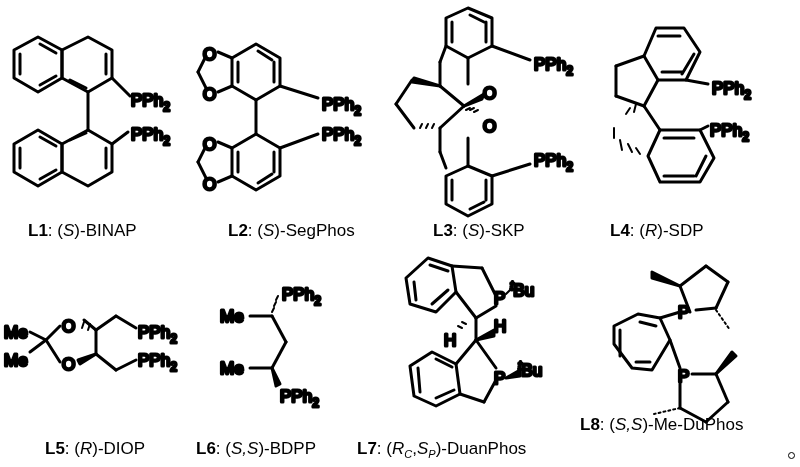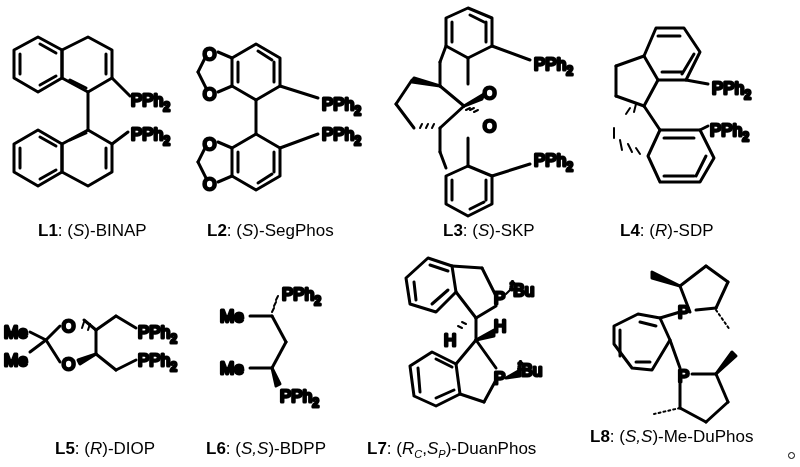--- a/index.html
+++ b/index.html
@@ -1,19 +1,19 @@
 <!DOCTYPE html>
 <html><head>
 <meta charset="utf-8">
 <style>
   html, body { margin: 0; padding: 0; background: #ffffff; }
   body { width: 800px; height: 467px; position: relative; overflow: hidden;
          font-family: "Liberation Sans", sans-serif; color: #000; }
   svg.mol { position: absolute; left: 0; top: 0; }
-  .lbl { position: absolute; font-size: 17px; white-space: nowrap; line-height: 1; margin-left: 10px; }
+  .lbl { position: absolute; font-size: 17px; white-space: nowrap; line-height: 1; }
   .lbl b { font-weight: bold; }
   .lbl i { font-style: italic; }
   .sub { font-size: 11px; position: relative; top: 4px; }
   .sub i { font-style: italic; }
   .atom { font-family: "Liberation Sans", sans-serif; font-size: 17px; fill: #000; }
   .atom-sub { font-size: 12px; }
   .dot { position: absolute; left: 788px; top: 452px; width: 5px; height: 5px;
          border: 1px solid #000; border-radius: 50%; }
 </style>
 </head>
@@ -230,34 +230,34 @@
     <line x1="680" y1="408" x2="680" y2="384"></line>
     <line x1="680" y1="408" x2="654" y2="414" stroke-width="2" stroke-dasharray="2,3"></line>
   </g>
   <text class="atom" x="678" y="318">P</text>
   <text class="atom" x="678" y="382">P</text>
 </svg>
 
 <div class="lbl" style="left:28px; top:222px;">
   <b>L1</b>: <span>(</span><i>S</i><span>)-BINAP</span>
 </div>
-<div class="lbl" style="left:197px; top:222px;">
+<div class="lbl" style="left:228px; top:222px;">
   <b>L2</b>: <span>(</span><i>S</i><span>)-SegPhos</span>
 </div>
 <div class="lbl" style="left:433px; top:222px;text-align:center;">
   <b>L3</b>: <span>(</span><i>S</i><span>)-SKP</span>
 </div>
 <div class="lbl" style="left:610px; top:222px;">
   <b>L4</b>: <span>(</span><i>R</i><span>)-SDP</span>
 </div>
 <div class="lbl" style="left:45px; top:440px;">
   <b>L5</b>: <span>(</span><i>R</i><span>)-DIOP</span>
 </div>
 <div class="lbl" style="left:196px; top:440px;text-align:right;">
   <b>L6</b>: <span>(</span><i>S,S</i><span>)-BDPP</span>
 </div>
 <div class="lbl" style="left:357px; top:440px;">
   <b>L7</b>: <span>(</span><i>R</i><span class="sub"><i>C</i></span><span>,</span><i>S</i><span class="sub"><i>P</i></span><span>)-DuanPhos</span>
 </div>
-<div class="lbl" style="left:580px; top:428px;">
+<div class="lbl" style="left:580px; top:416px;">
   <b>L8</b>: <span>(</span><i>S,S</i><span>)-Me-DuPhos</span>
 </div>
 <div class="dot"></div>
 
 </body></html>

